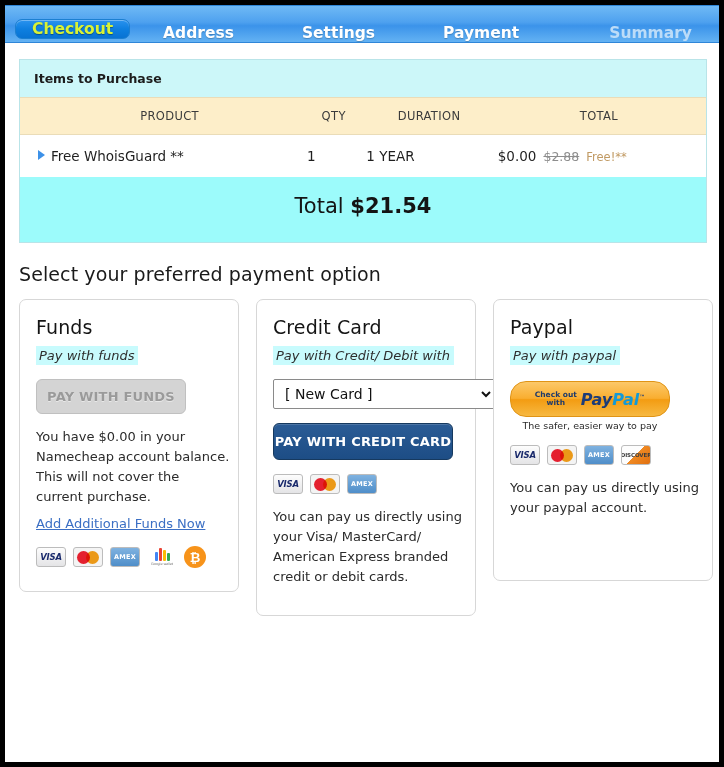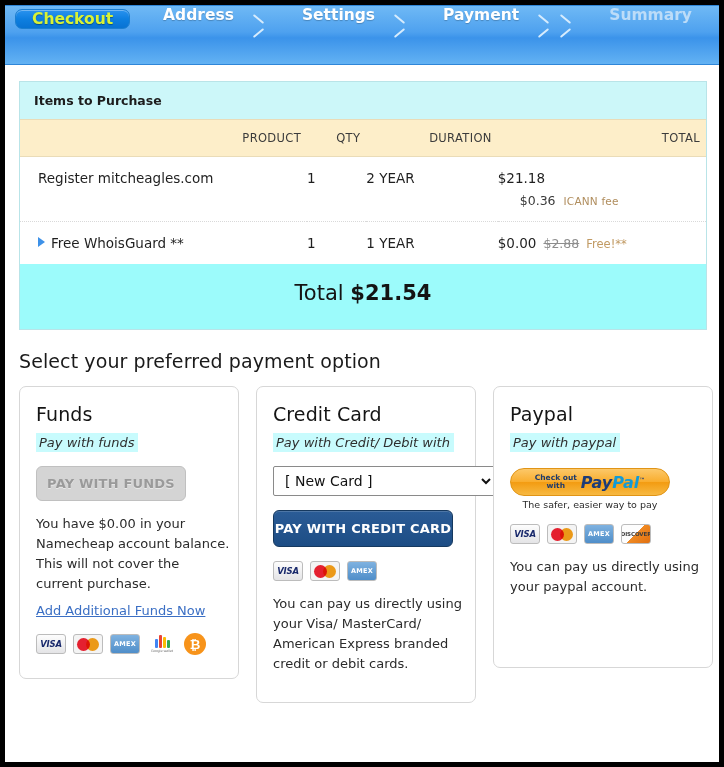--- a/index.html
+++ b/index.html
@@ -16,26 +16,26 @@
     width: 724px;
     height: 767px;
     background: #ffffff;
     border: 5px solid #000000;
     overflow: hidden;
   }
 
   
   .breadcrumb-wrap {
     position: relative;
-    height: 60px;
+    height: 38px;
     background: linear-gradient(to bottom, #6fb9f5 0%, #4ea1ef 45%, #3b93ea 55%, #63b2f3 100%);
     border-top: 1px solid #2f86d8;
     border-bottom: 1px solid #2f86d8;
     display: flex;
-    align-items: flex-start;
+    align-items: flex-end;
     overflow: hidden;
   }
   .crumb {
     position: relative;
     display: flex;
     align-items: center;
     padding: 0 14px 0 32px;
     font-size: 15.5px;
     font-weight: bold;
     color: #ffffff;
@@ -106,21 +106,21 @@
     font-weight: bold;
     color: #1d1d1d;
   }
   table.items { width: 100%; border-collapse: collapse; }
   table.items thead th {
     background: #fdeec9;
     font-size: 11.5px;
     font-weight: normal;
     letter-spacing: .35px;
     color: #3b3b3b;
-    text-align: right;
+    text-align: center;
     padding: 11px 6px 11px 0;
     border-top: 1px solid #eadcb8;
     border-bottom: 1px solid #eadcb8;
   }
   table.items thead th.c-product { padding-left: 18px; width: 262px; }
   table.items thead th.c-qty      { width: 54px; }
   table.items thead th.c-duration { width: 120px; }
   table.items thead th.c-total    { width: 190px; }
 
   table.items tbody td {
@@ -293,21 +293,21 @@
     background: #f7931a;
     border-radius: 50%;
     width: 22px; height: 22px;
     color: #ffffff; font-size: 13px; font-weight: bold;
     font-family: "DejaVu Sans", sans-serif;
   }
 
   
   .pp-wrap { margin-top: 2px; }
   .pp-btn {
-    width: 160px; height: 28px;
+    width: 160px; height: 36px;
     border-radius: 16px;
     background: linear-gradient(to bottom, #fcc869 0%, #f9ae30 48%, #f39c12 52%, #f7b942 100%);
     border: 1px solid #e09416;
     display: flex; align-items: center; justify-content: center;
     gap: 4px;
     cursor: pointer;
   }
   .pp-check {
     font-size: 7.5px; font-weight: bold; color: #1e3a6b;
     line-height: 8.5px; text-align: center;
@@ -361,31 +361,20 @@
       <thead>
         <tr>
           <th class="c-product">PRODUCT</th>
           <th class="c-qty">QTY</th>
           <th class="c-duration">DURATION</th>
           <th class="c-total">TOTAL</th>
         </tr>
       </thead>
       <tbody>
 
-        <tr class="sep-row">
-          <td class="c-product">Register mitcheagles.com</td>
-          <td>1</td>
-          <td>2 YEAR</td>
-          <td>
-            <div class="price-main">$21.18</div>
-            <div class="price-sub">
-              <span>$0.36</span><span class="icann">ICANN fee</span>
-            </div>
-          </td>
-        </tr>
 
         <tr>
           <td class="c-product">
             <span class="tri"></span><span>Free WhoisGuard **</span>
           </td>
           <td>1</td>
           <td>1 YEAR</td>
           <td>
             <span class="price-main">$0.00</span><span class="strike">$2.88</span><span class="freetag">Free!**</span>
           </td>

